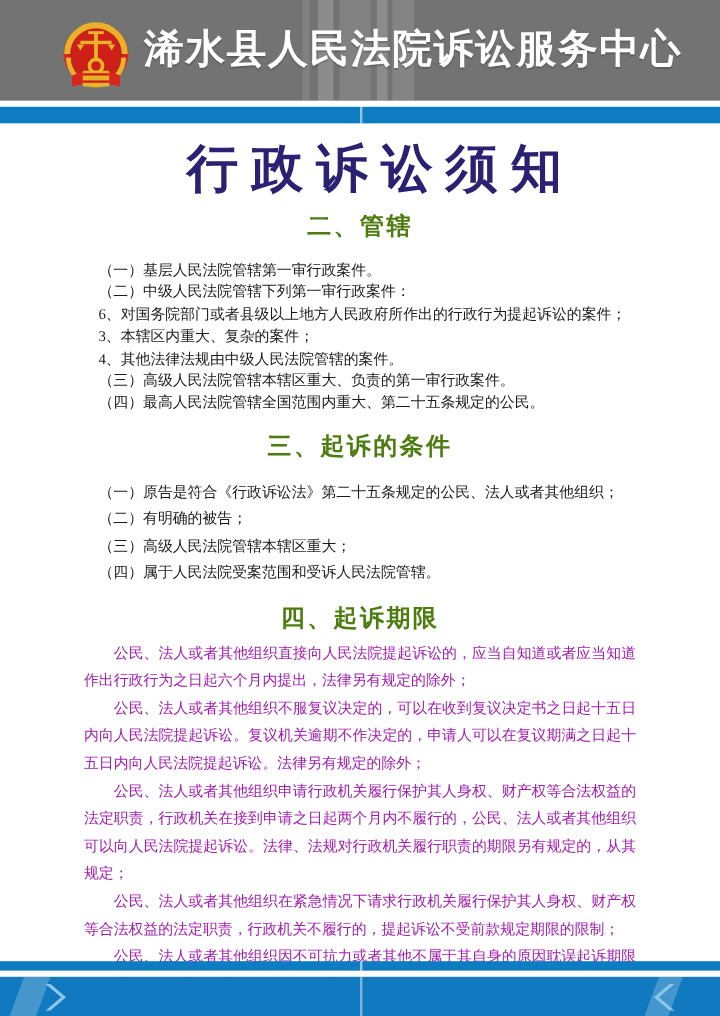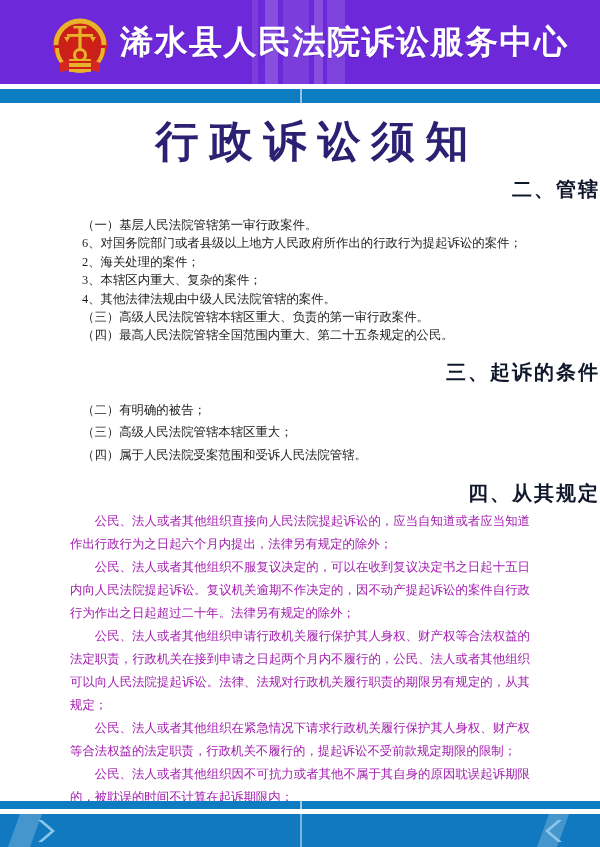--- a/index.html
+++ b/index.html
@@ -7,21 +7,21 @@
     width:600px;height:847px;
     background:#ffffff;
     font-family:"Liberation Serif","DejaVu Serif",serif;
     overflow:hidden;position:relative;
   }
   .poster{width:600px;height:847px;position:relative;background:#ffffff;overflow:hidden;}
 
   
   .header{
     position:absolute;left:0;top:0;width:600px;height:84px;
-    background:#6d28d9;overflow:hidden;
+    background:#737373;overflow:hidden;
   }
   .hdr-stripes{position:absolute;left:0;top:0;width:100%;height:100%;}
   .stripe{position:absolute;top:0;height:100%;background:rgba(255,255,255,0.18);}
   .s1{left:265px;width:13px;}
   .s2{left:283px;width:26px;background:rgba(255,255,255,0.10);}
   .s3{left:314px;width:9px;}
   .s4{left:327px;width:18px;background:rgba(255,255,255,0.12);}
   .s5{left:252px;width:6px;background:rgba(255,255,255,0.10);}
   .emblem{
     position:absolute;left:46px;top:15px;width:68px;height:62px;
@@ -47,22 +47,22 @@
     letter-spacing:11px;text-indent:11px;
     line-height:52px;
     padding-left:12px;
   }
 
   
   .content{
     position:absolute;left:0;top:176px;width:600px;
   }
   .sec-head{
-    text-align:right;
-    color:#0f172a;
+    text-align:center;
+    color:#4d7c0f;
     font-family:"Liberation Serif","DejaVu Serif",serif;
     font-weight:bold;font-size:20px;
     letter-spacing:2px;
     margin:0 0 4px 0;
     line-height:26px;
   }
   .sec-head.h-first{margin-top:0;}
   .sec-head.gap-a{margin-top:9px;}
   .sec-head.gap-b{margin-top:10px;}
 
@@ -159,39 +159,40 @@
     </div>
   <div class="hdr-under"></div>
 
   <div class="main-title">行政诉讼须知</div>
 
   <div class="content">
 
     <div class="sec-head h-first">二、管辖</div>
     <ul class="list">
       <li>（一）基层人民法院管辖第一审行政案件。</li>
+      <li>（二）中级人民法院管辖下列第一审行政案件：</li>
       <li>6、对国务院部门或者县级以上地方人民政府所作出的行政行为提起诉讼的案件；</li>
-      <li>2、海关处理的案件；</li>
       <li>3、本辖区内重大、复杂的案件；</li>
       <li>4、其他法律法规由中级人民法院管辖的案件。</li>
       <li>（三）高级人民法院管辖本辖区重大、负责的第一审行政案件。</li>
       <li>（四）最高人民法院管辖全国范围内重大、第二十五条规定的公民。</li>
     </ul>
 
     <div class="sec-head gap-a">三、起诉的条件</div>
     <ul class="list cond">
+      <li>（一）原告是符合《行政诉讼法》第二十五条规定的公民、法人或者其他组织；</li>
       <li>（二）有明确的被告；</li>
       <li>（三）高级人民法院管辖本辖区重大；</li>
       <li>（四）属于人民法院受案范围和受诉人民法院管辖。</li>
     </ul>
 
-    <div class="sec-head gap-b">四、从其规定</div>
+    <div class="sec-head gap-b">四、起诉期限</div>
     <div class="paras">
       <p>公民、法人或者其他组织直接向人民法院提起诉讼的，应当自知道或者应当知道作出行政行为之日起六个月内提出，法律另有规定的除外；</p>
-      <p>公民、法人或者其他组织不服复议决定的，可以在收到复议决定书之日起十五日内向人民法院提起诉讼。复议机关逾期不作决定的，因不动产提起诉讼的案件自行政行为作出之日起超过二十年。法律另有规定的除外；</p>
+      <p>公民、法人或者其他组织不服复议决定的，可以在收到复议决定书之日起十五日内向人民法院提起诉讼。复议机关逾期不作决定的，申请人可以在复议期满之日起十五日内向人民法院提起诉讼。法律另有规定的除外；</p>
       <p>公民、法人或者其他组织申请行政机关履行保护其人身权、财产权等合法权益的法定职责，行政机关在接到申请之日起两个月内不履行的，公民、法人或者其他组织可以向人民法院提起诉讼。法律、法规对行政机关履行职责的期限另有规定的，从其规定；</p>
       <p>公民、法人或者其他组织在紧急情况下请求行政机关履行保护其人身权、财产权等合法权益的法定职责，行政机关不履行的，提起诉讼不受前款规定期限的限制；</p>
       <p>公民、法人或者其他组织因不可抗力或者其他不属于其自身的原因耽误起诉期限的，被耽误的时间不计算在起诉期限内；</p>
 
     </div>
   </div>
 
   <div class="footer">
     <div class="ft-line">
         <div class="nick"></div>

